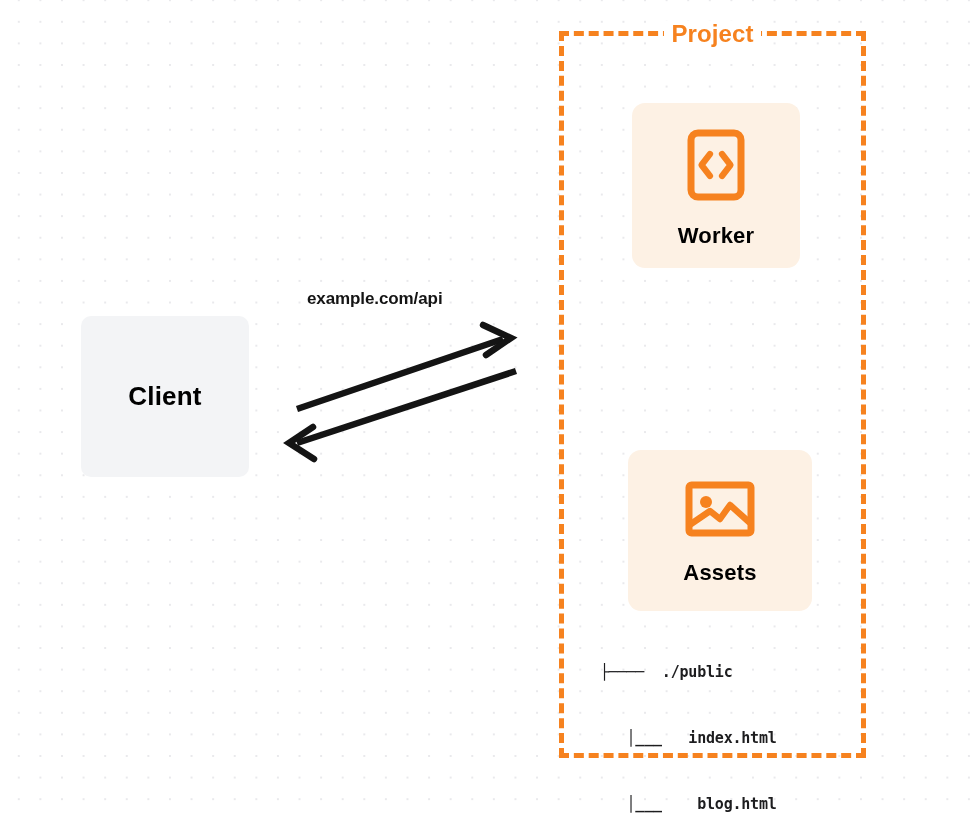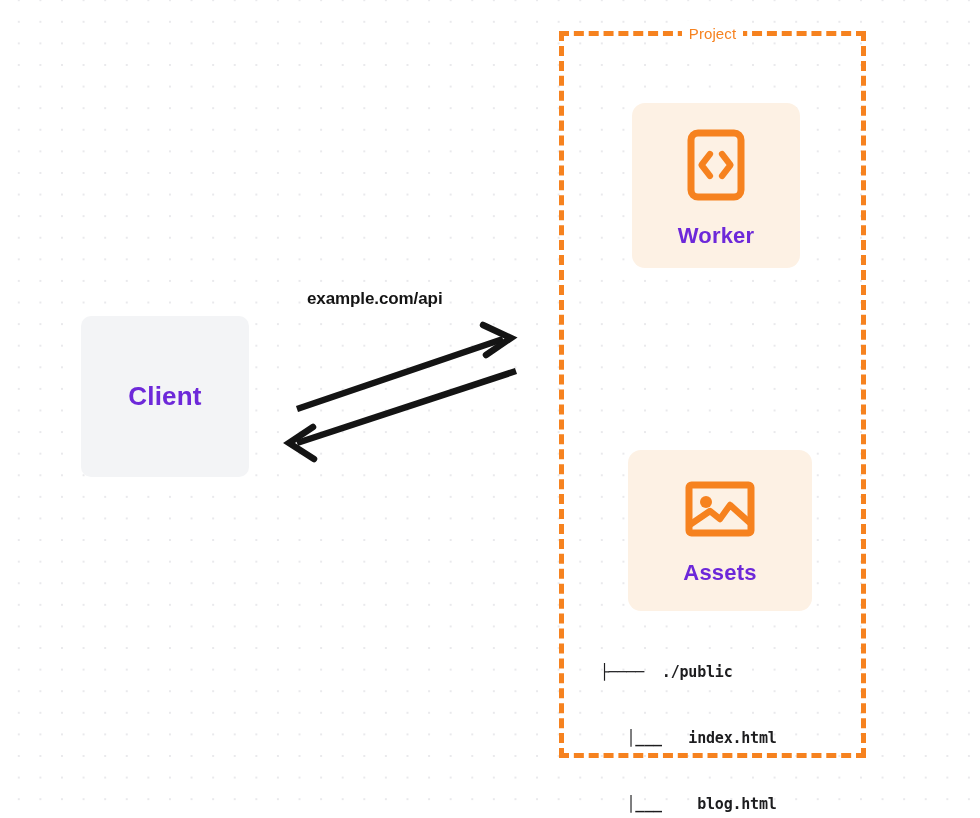--- a/index.html
+++ b/index.html
@@ -39,42 +39,42 @@
     position: absolute;
     left: 0;
     right: 0;
     top: -15px;
     text-align: center;
     pointer-events: none;
   }
   .project-label span {
     background-color: #ffffff;
     color: #f6821f;
-    font-size: 15px;
-    font-weight: normal;
+    font-size: 24px;
+    font-weight: bold;
     letter-spacing: 0.1px;
     padding: 0 7px;
     line-height: 26px;
     display: inline-block;
   }
 
   
   .node-card {
     position: absolute;
     border-radius: 13px;
     display: flex;
     flex-direction: column;
     align-items: center;
     justify-content: center;
     box-sizing: border-box;
   }
   .node-card .node-label {
     font-size: 22px;
     font-weight: bold;
-    color: #6d28d9;
+    color: #000000;
     letter-spacing: 0.2px;
   }
 
   
   #worker-node {
     left: 632px;
     top: 103px;
     width: 168px;
     height: 165px;
     background-color: #fdf1e4;

